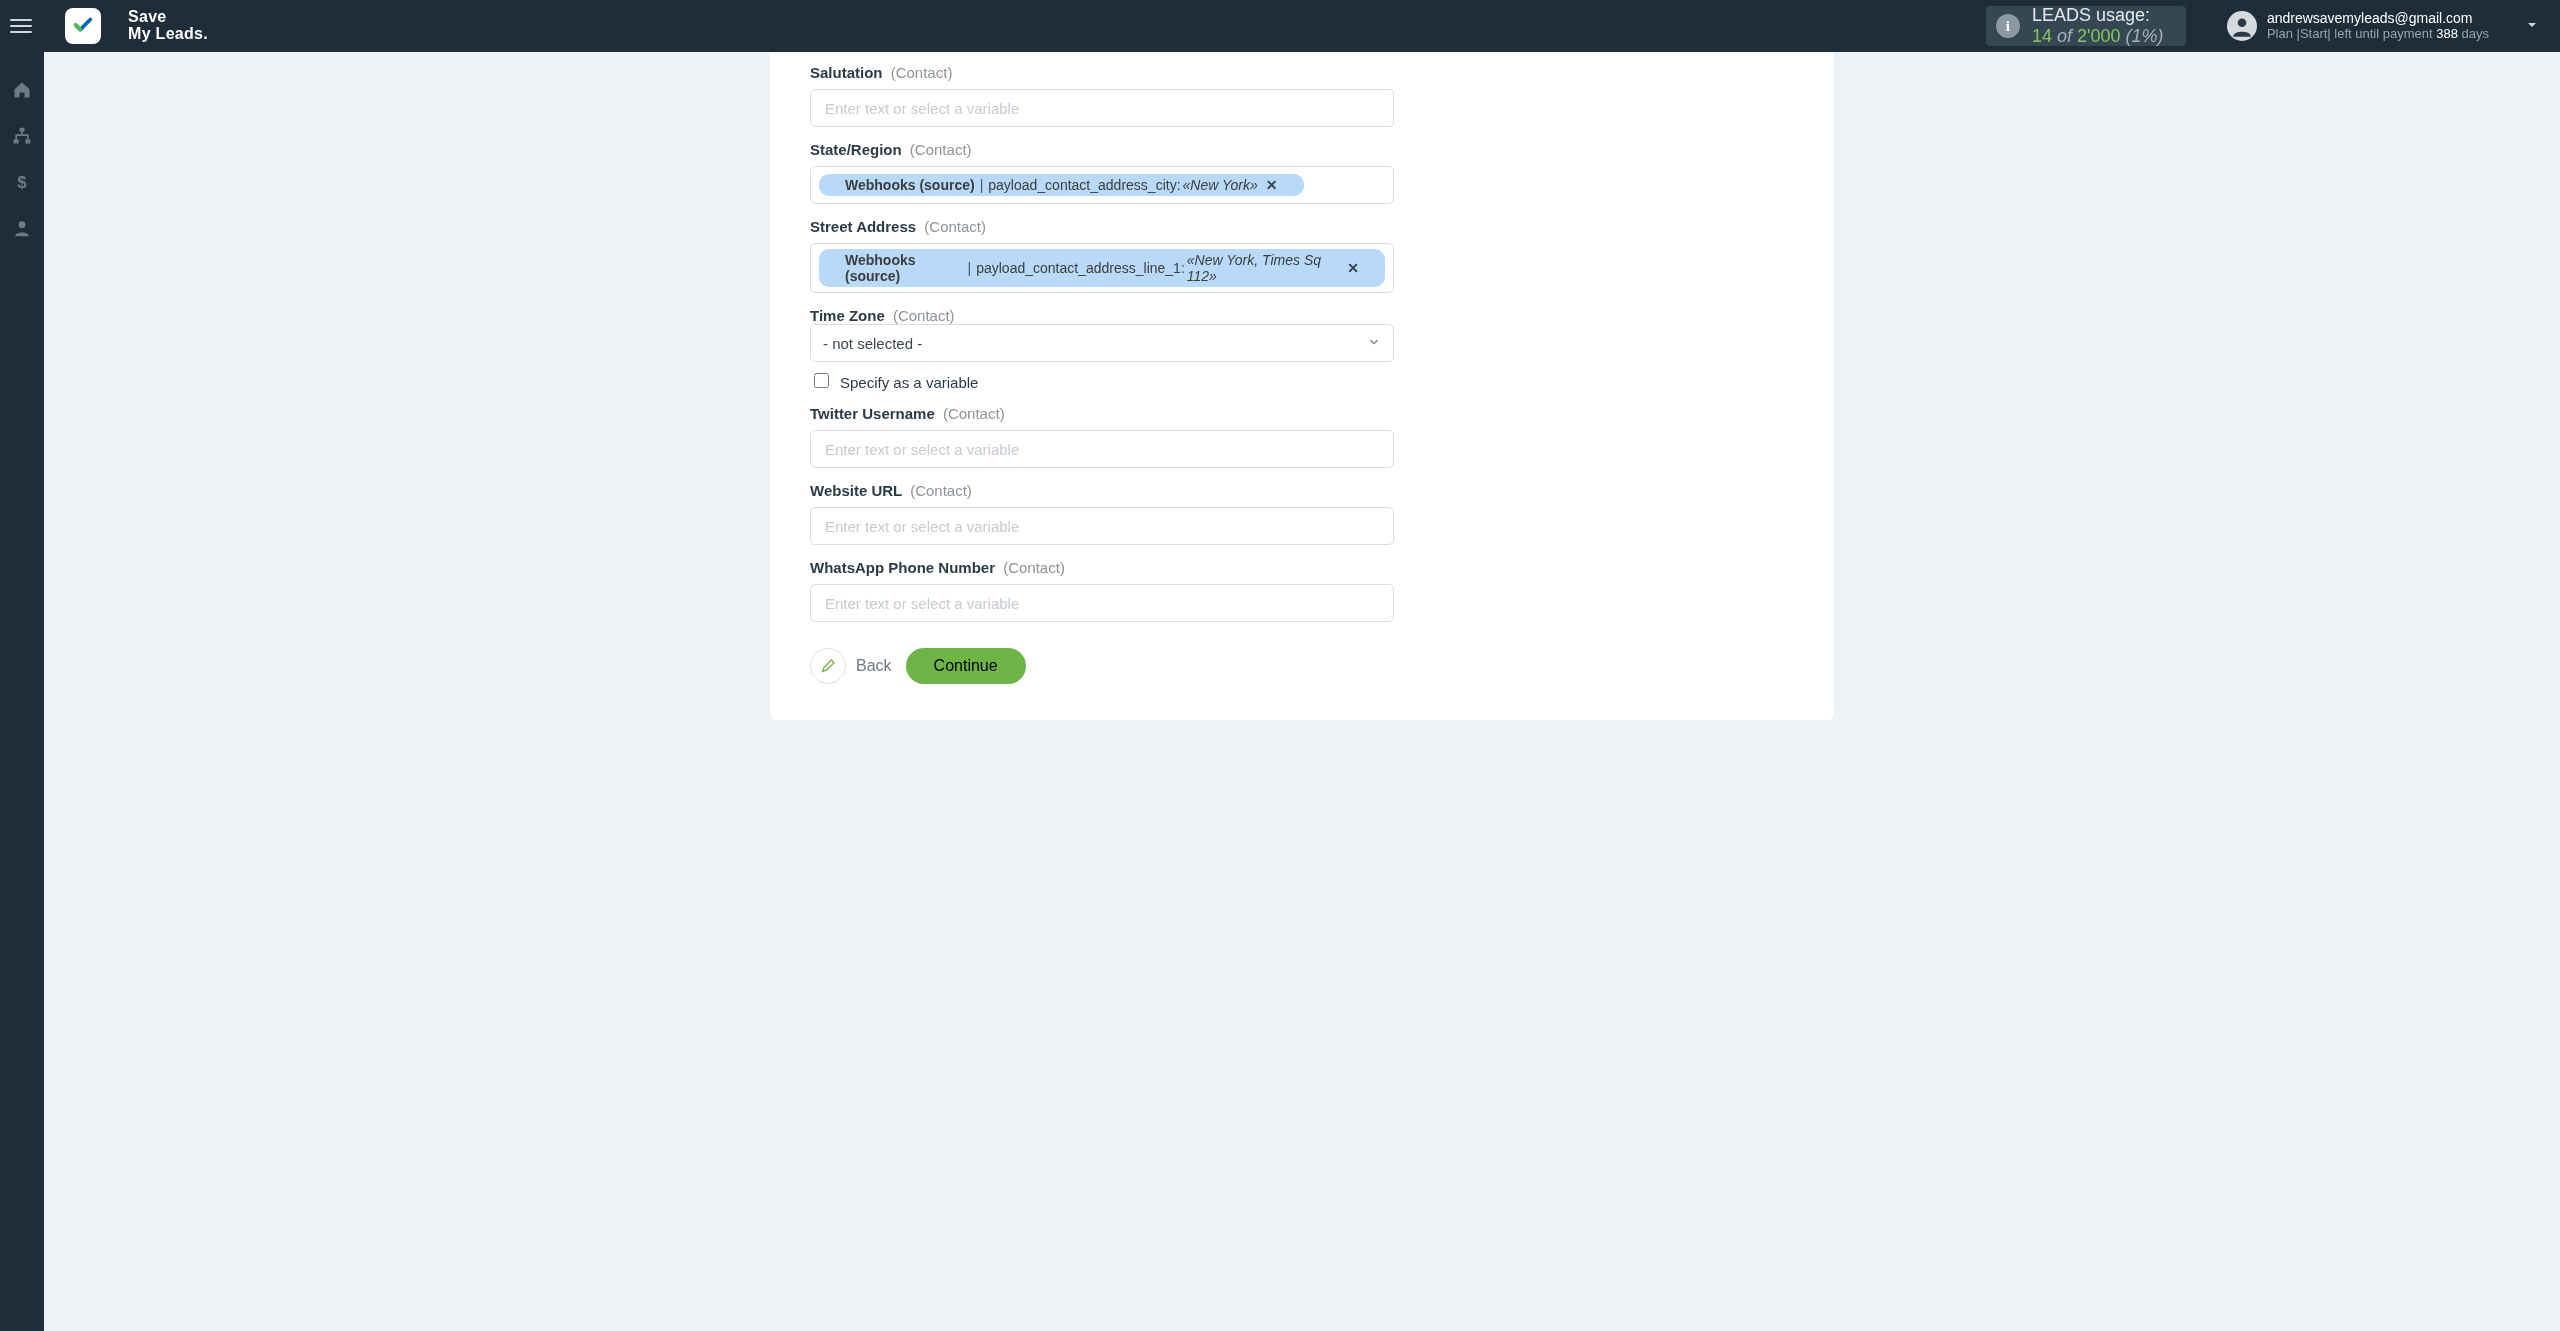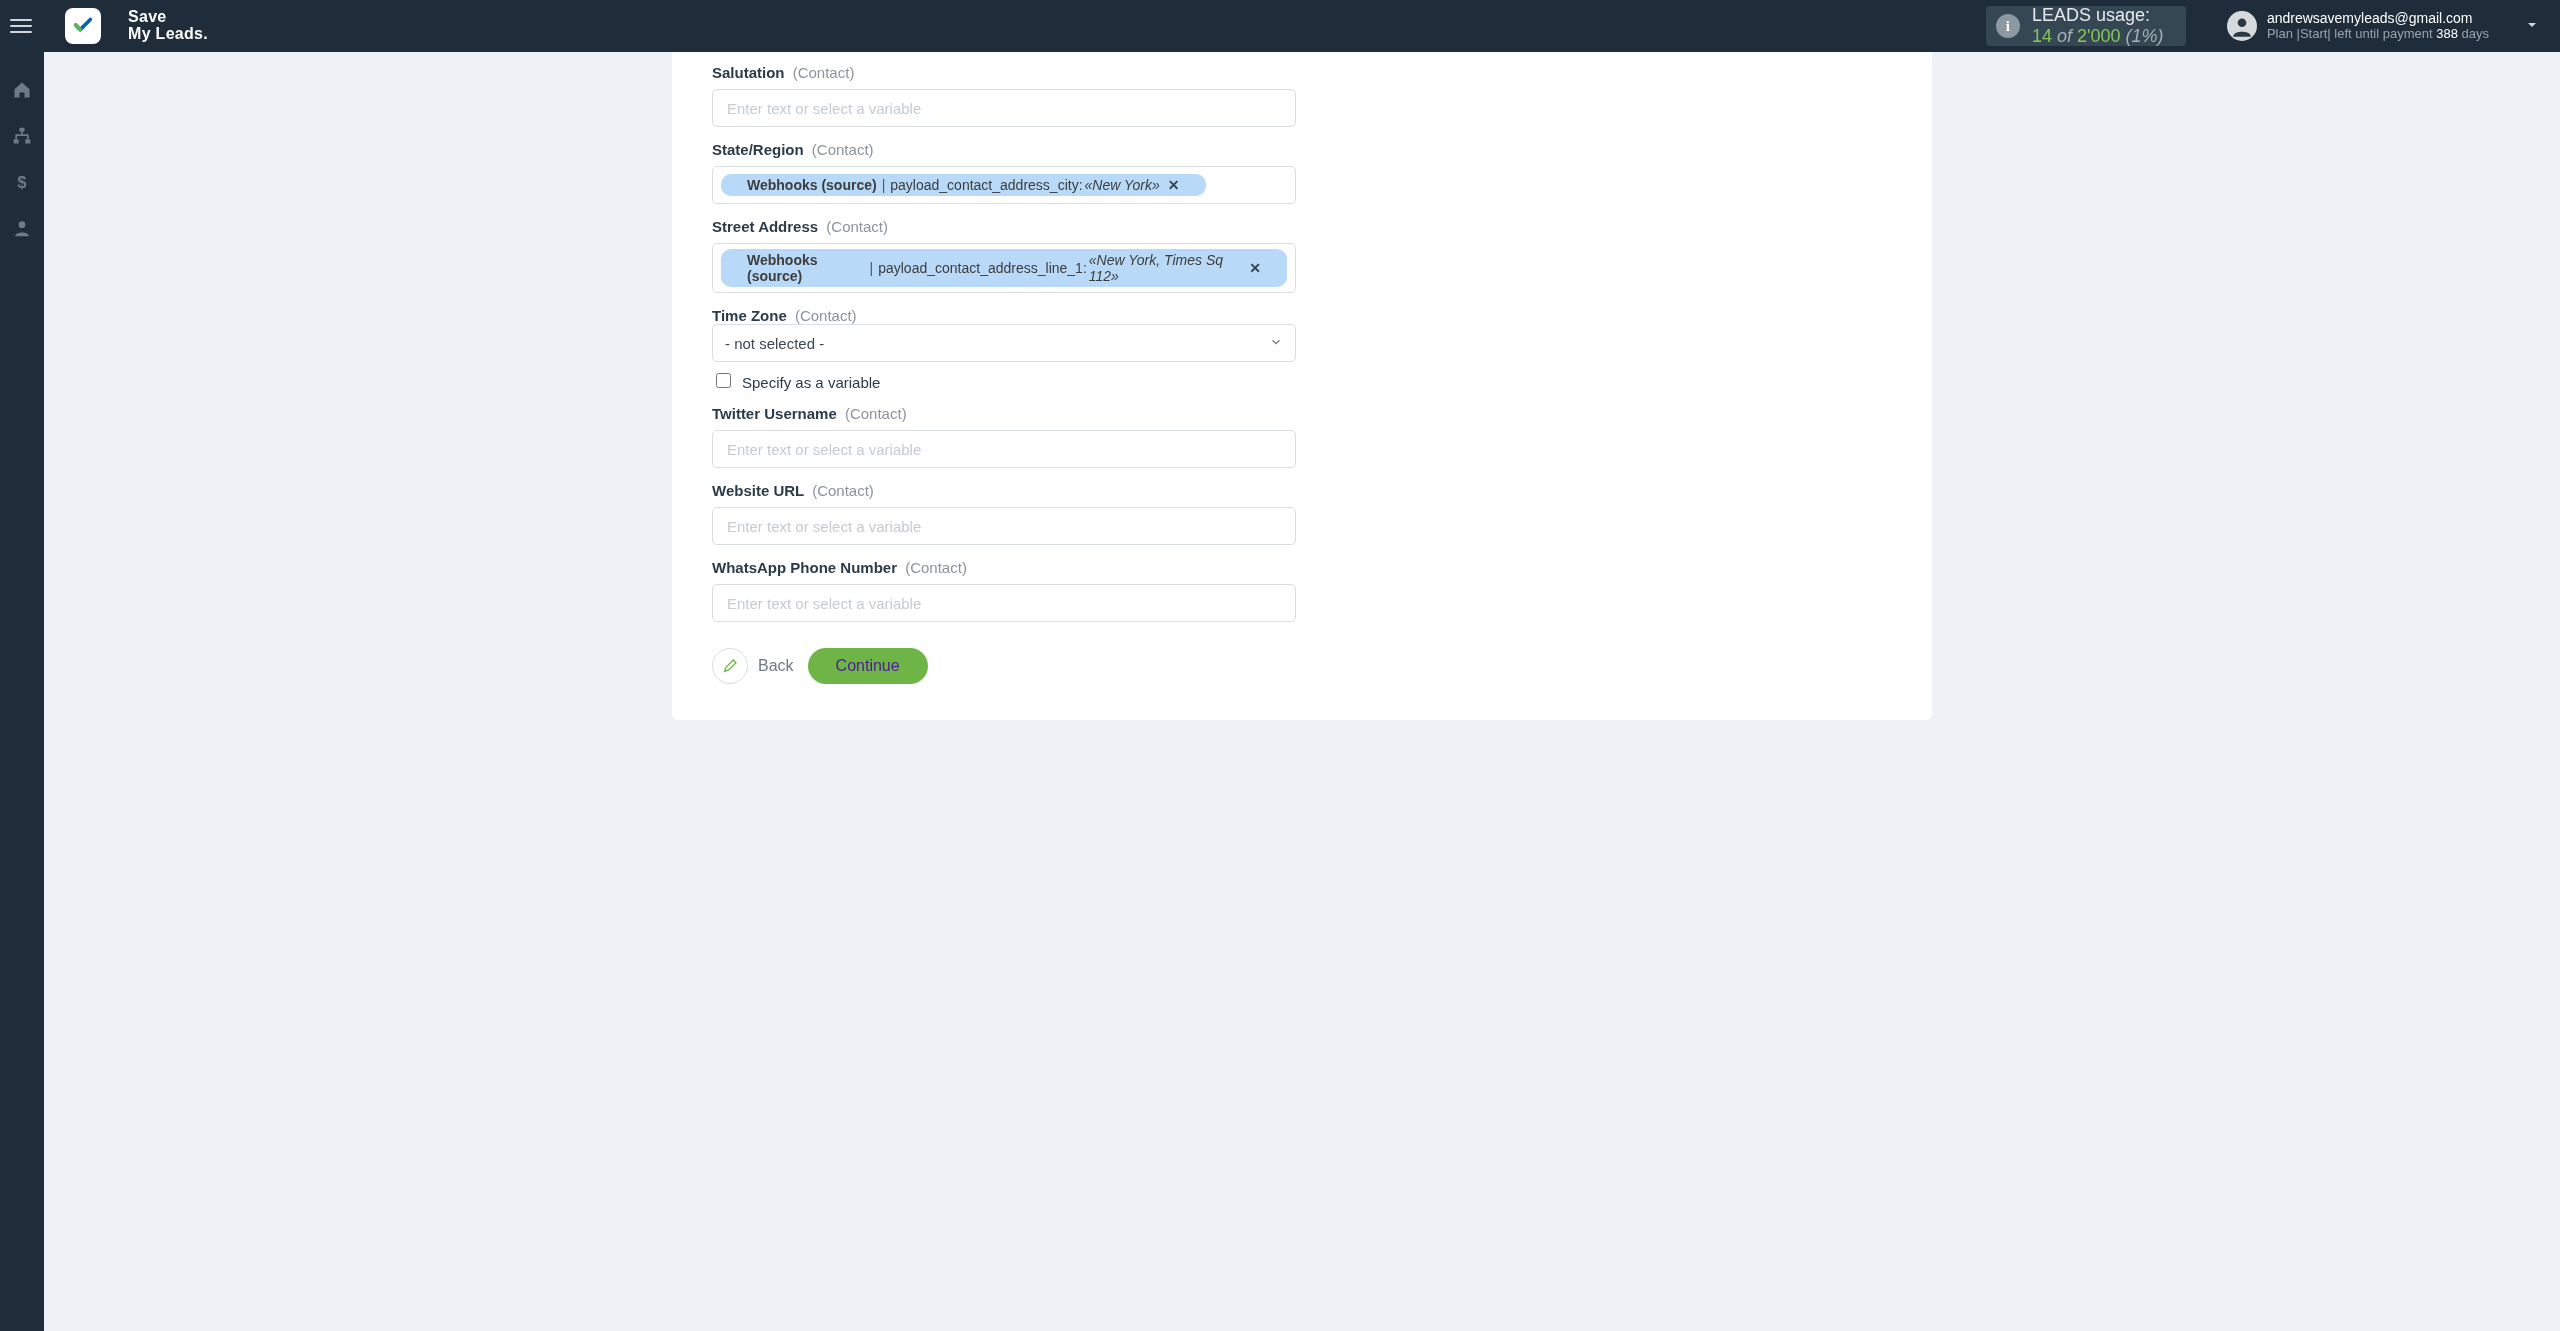--- a/index.html
+++ b/index.html
@@ -88,21 +88,21 @@
   .side-item{width:22px;height:22px;display:flex;align-items:center;justify-content:center;cursor:pointer;}
   .side-item svg{width:20px;height:20px;fill:#6e7a85;}
 
   
   .page{
     position:fixed;top:52px;left:44px;right:0;bottom:0;
     overflow:auto;background:var(--page-bg);
   }
   .card{
     background:var(--card-bg);
-    width:1260px;margin:0 auto;padding:0 0 36px 0;
+    width:1064px;margin:0 auto;padding:0 0 36px 0;
     border-radius:0 0 6px 6px;
     min-height:620px;
     position:relative;top:0;
     margin-bottom:60px;
   }
   .form-area{
     padding:8px 40px 0 40px;
     width:630px; 
   }
 
@@ -155,21 +155,21 @@
   .back-btn{
     display:flex;align-items:center;gap:10px;cursor:pointer;
     color:#6e7a85;font-size:16px;
   }
   .back-circle{
     width:36px;height:36px;border:1px solid var(--border);border-radius:50%;
     display:flex;align-items:center;justify-content:center;background:#fff;
   }
   .back-circle svg{width:16px;height:16px;stroke:var(--green);fill:none;stroke-width:2;}
   .continue-btn{
-    background:var(--green);color:#4c1d95;border:none;border-radius:20px;
+    background:var(--green);color:#000000;border:none;border-radius:20px;
     padding:9px 28px;font-size:16px;cursor:pointer;
   }
 </style>
 </head>
 <body>
 
 <div class="header">
   <div class="hamburger">
     <span></span>
       <span></span>

